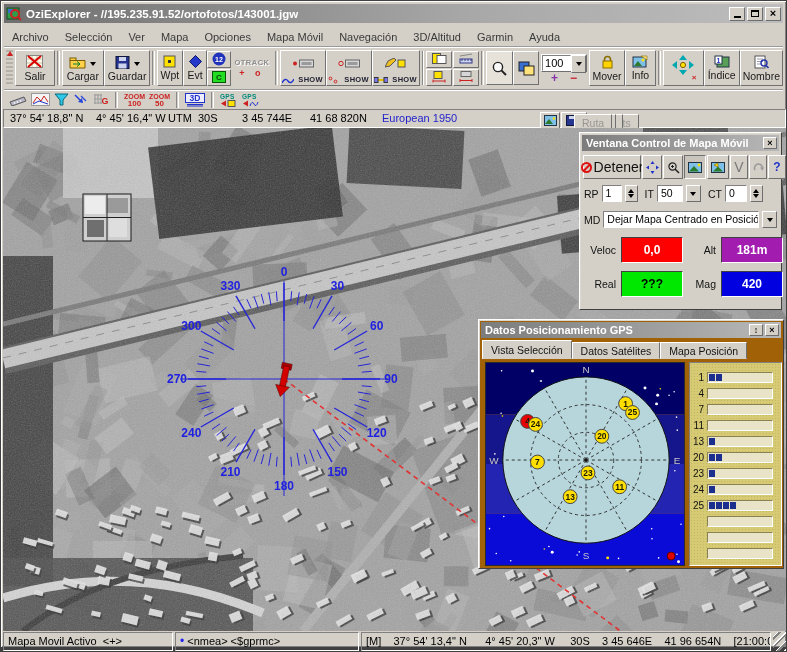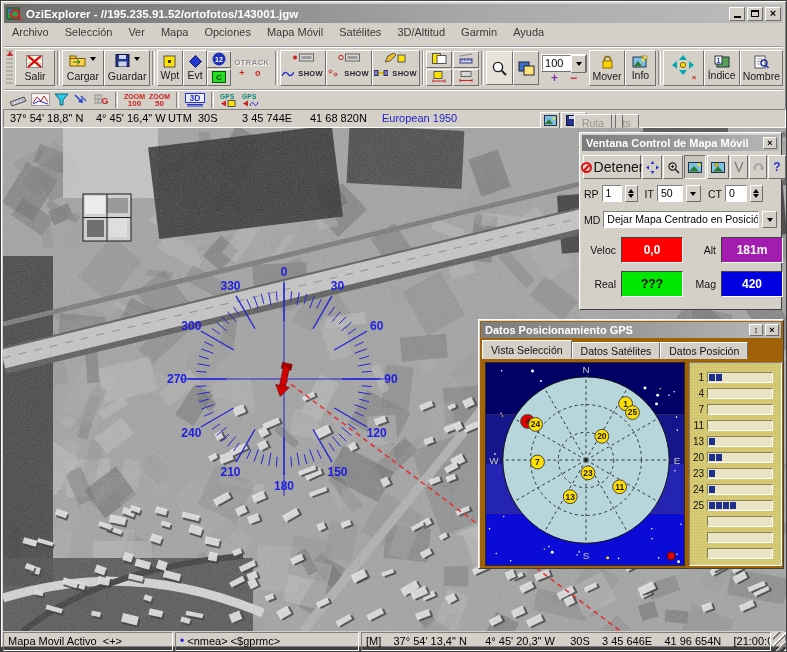--- a/index.html
+++ b/index.html
@@ -11,35 +11,35 @@
   .raised{border:1px solid;border-color:#fff #6e6e6e #6e6e6e #fff;background:#d4d0c8}
   
   .titlebar{position:absolute;left:3px;top:3px;right:3px;height:19px;display:flex;align-items:center;
             background:linear-gradient(90deg,#6f6f6f,#a8a8a8 60%,#bdbdbd);padding:0 2px;gap:4px}
   .title-text{color:#fff;font-size:11.5px;font-weight:bold;flex:1;white-space:nowrap;overflow:hidden}
   .cap-btn{width:16px;height:14px;display:flex;align-items:center;justify-content:center;
            font-size:11px;font-weight:bold;color:#000;line-height:1;cursor:default}
   .glyph-min{display:inline-block;width:7px;height:2px;background:#000;margin-top:7px}
   .glyph-max{display:inline-block;width:8px;height:7px;border:1px solid #000;border-top-width:2px}
   
-  .menubar{position:absolute;left:3px;top:23px;right:3px;height:21px;display:flex;align-items:flex-start;
+  .menubar{position:absolute;left:3px;top:23px;right:3px;height:21px;display:flex;align-items:flex-end;
            font-size:11px;color:#3a3a3a}
   .menu-item{padding:2px 8px}
   
   .toolbar{position:absolute;left:3px;top:45px;right:3px;height:43px;display:flex;align-items:center;
            border-top:1px solid #9a9a9a;box-shadow:inset 0 1px 0 #fff;padding-left:2px}
   .tb-handle{width:9px;height:36px;margin-right:2px;position:relative;
      background:repeating-linear-gradient(0deg,#d4d0c8 0 2px,#b5b1a8 2px 4px)}
   .tb-handle-arrow{position:absolute;top:1px;left:1px;width:0;height:0;border:3px solid transparent;border-bottom:5px solid #cc2222;border-top:none}
   .tbtn{display:flex;flex-direction:column;align-items:center;justify-content:center;gap:1px;
         height:36px;font-size:10.5px;color:#1a1a1a;background:#d4d0c8;
         border:1px solid;border-color:#fff #707070 #707070 #fff;padding:1px 2px}
   .tbtn-sm{height:17px;flex-direction:row;gap:2px}
   .sep{width:3px;height:34px;border-left:1px solid #8a8a8a;border-right:1px solid #fff;margin:0 2px}
-  .icon-row{display:flex;align-items:flex-start;gap:4px;height:15px}
+  .icon-row{display:flex;align-items:flex-end;gap:4px;height:15px}
   .caret{width:0;height:0;border:3px solid transparent;border-top:4px solid #000;margin-top:3px}
   .stackcol{display:flex;flex-direction:column;gap:1px;justify-content:center}
   .dis{color:#8d8d8d;text-shadow:1px 1px 0 #fff;font-size:7.5px;font-weight:bold;letter-spacing:.5px}
   .redsigns{color:#cc2222;font-size:9px;font-weight:bold;letter-spacing:4px}
   .showlbl{font-size:7.5px;font-weight:bold;color:#223;letter-spacing:.3px}
   .grid2x2{display:grid;grid-template-columns:26px 26px;grid-template-rows:17px 17px;gap:1px}
   .zoomcol{display:flex;flex-direction:column;align-items:center;gap:1px}
   .combo{display:flex;height:18px}
   .combo .val{width:29px;background:#fff;border:1px solid;border-color:#808080 #fff #fff #808080;
               font-size:11px;padding:1px 2px;color:#000}
@@ -140,21 +140,21 @@
     </span>
   </div>
 
   <div class="menubar">
       <span class="menu-item">Archivo</span>
       <span class="menu-item">Selección</span>
       <span class="menu-item">Ver</span>
       <span class="menu-item">Mapa</span>
       <span class="menu-item">Opciones</span>
       <span class="menu-item">Mapa Móvil</span>
-      <span class="menu-item">Satélites</span>
+      <span class="menu-item">Navegación</span>
       <span class="menu-item">3D/Altitud</span>
       <span class="menu-item">Garmin</span>
       <span class="menu-item">Ayuda</span>
     </div>
 
   <div class="toolbar">
     <div class="tb-handle">
         <span class="tb-handle-arrow"></span>
       </div>
 
@@ -1246,21 +1246,21 @@
   <div class="gpswin">
     <div class="caption">
       <span>Datos Posicionamiento GPS</span>
       <span class="cap-spacer"></span>
       <span class="cap-sm raised">↕</span>
       <span class="cap-sm raised">×</span>
     </div>
     <div class="gpstabs">
         <span class="gtab active">Vista Selección</span>
         <span class="gtab">Datos Satélites</span>
-        <span class="gtab">Datos Posición</span>
+        <span class="gtab">Mapa Posición</span>
       </div>
     <div class="skybox">
       <svg id="skysvg" width="198" height="202" viewBox="0 0 200 204">
           <rect x="0" y="0" width="200" height="52" fill="#000066"></rect>
           <rect x="0" y="52" width="200" height="50" fill="#15158c"></rect>
           <rect x="0" y="102" width="200" height="50" fill="#2424b2"></rect>
           <rect x="0" y="152" width="200" height="52" fill="#0b0bd8"></rect>
           <circle cx="172.27942857146263" cy="41.271867513656616" r="1.5" fill="#ffffff"></circle>
           <circle cx="190.05598330497742" cy="29.035136461257935" r="0.8" fill="#ffffff"></circle>
           <circle cx="167.62907648086548" cy="177.43097448349" r="0.8" fill="#ffffff"></circle>

